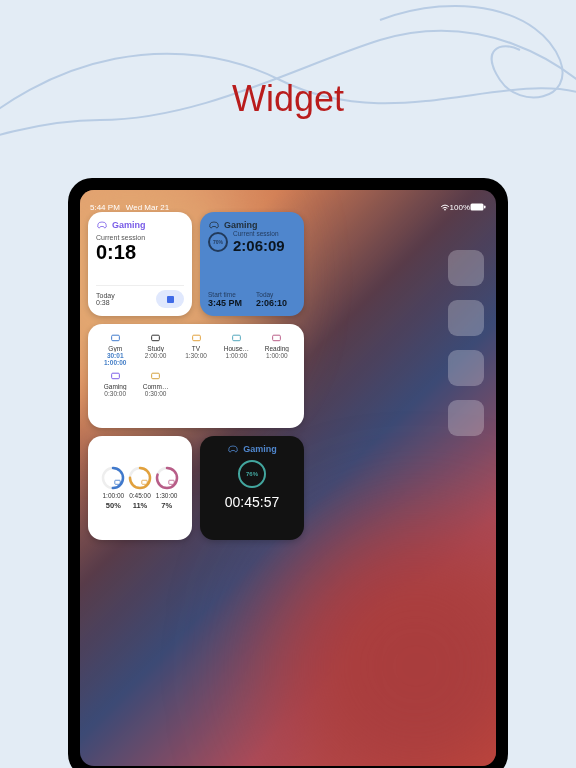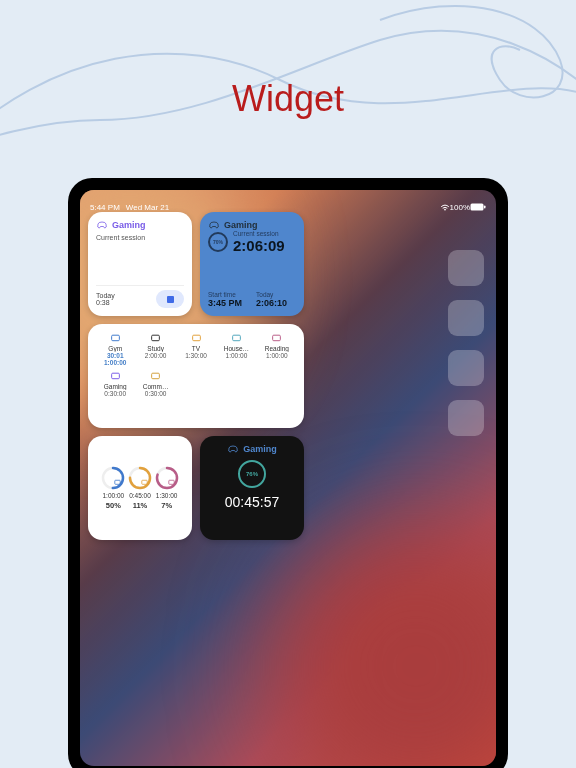--- a/index.html
+++ b/index.html
@@ -124,20 +124,21 @@
     <div class="row">
 
       <div class="widget sm w1">
         <div class="w1-head">
           <span class="gi"><svg viewBox="0 0 12 10">
                   <path d="M2 4 Q1 8 3 8 Q4 8 4.5 6.5 L7.5 6.5 Q8 8 9 8 Q11 8 10 4 Q9.5 2 6 2 Q2.5 2 2 4" fill="none" stroke="#7a5af5" stroke-width="0.8"></path>
                 </svg></span>
           <span>Gaming</span>
         </div>
         <div class="w1-sub">Current session</div>
+        <div class="w1-time">0:18</div>
         <div class="w1-bot">
           <div class="w1-today">
             <span>Today</span>
             <span>0:38</span>
           </div>
           <div class="w1-stop">
                 <div class="sq"></div>
               </div>
         </div>
       </div>

